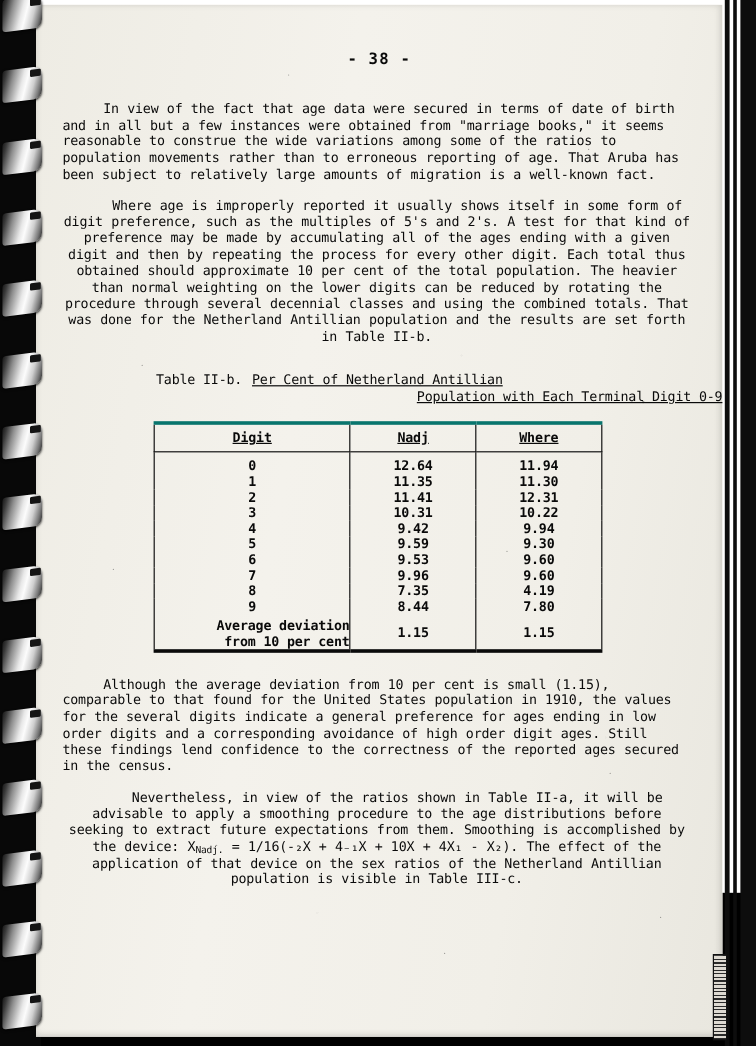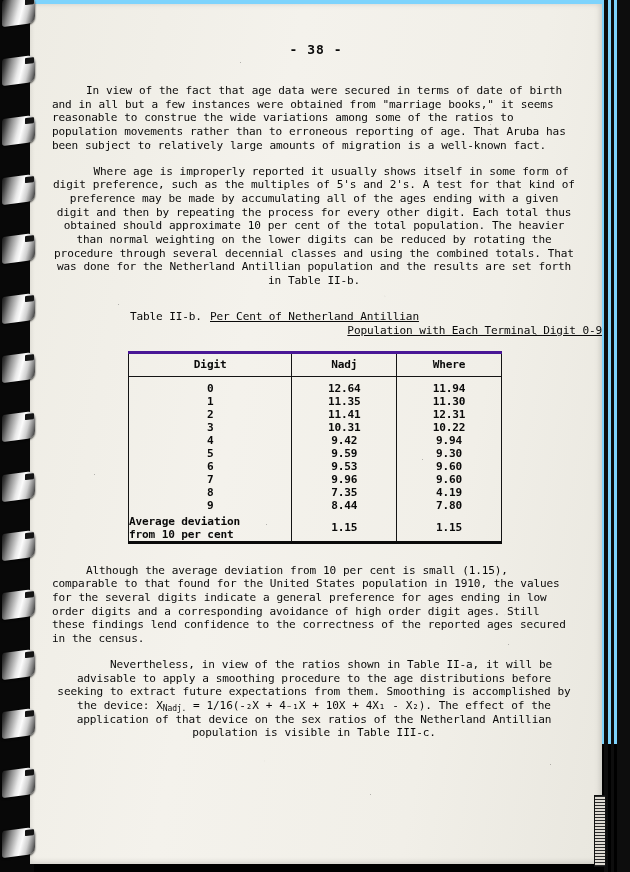--- a/index.html
+++ b/index.html
@@ -13,21 +13,21 @@
     height: 872px;
     overflow: hidden;
     font-family: "DejaVu Sans Mono", "Liberation Mono", monospace;
   }
 
   
   #scan {
     position: relative;
     width: 630px;
     height: 744px;
-    background: #7dd3fc;
+    background: #ffffff;
   }
 
   
   #binding-gutter {
     position: absolute;
     left: 0; top: 0;
     width: 34px; height: 872px;
     background: #080808;
   }
 
@@ -144,36 +144,37 @@
     letter-spacing: -0.15px;
   }
   #digit-table th, #digit-table td {
     border-left: 1px solid #1a1a1a;
     border-right: 1px solid #1a1a1a;
     padding: 0;
     font-weight: bold;
     line-height: 13.0px;
   }
   #digit-table thead th {
-    border-top: 3px solid #4c1d95;
+    border-top: 3px solid #0f766e;
     border-bottom: 1px solid #1a1a1a;
     padding: 4px 0 5px;
     font-weight: bold;
+    text-decoration: underline;
   }
   #digit-table tbody tr td { border-top: none; border-bottom: none; }
   #digit-table tbody tr:first-child td { padding-top: 5px; }
   #digit-table tbody tr.last-row td { padding-bottom: 3px; }
   #digit-table tbody tr.avg-row td { border-bottom: 3px solid #111; }
 
   .col-digit  { width: 164px; text-align: center; }
   .col-male   { width: 105px; text-align: center; }
   .col-female { width: 105px; text-align: center; }
 
   td.col-digit  { text-align: center; }
-  td.avg-label  { text-align: left; padding-left: 6px; line-height: 13.0px; }
+  td.avg-label  { text-align: right; padding-left: 6px; line-height: 13.0px; }
   .avg-label span { display: block; }
 
   
   .speck {
     position: absolute;
     background: rgba(30,30,30,0.40);
     border-radius: 50%;
   }
 
   sub { font-size: 8px; line-height: 0; vertical-align: -2px; }

